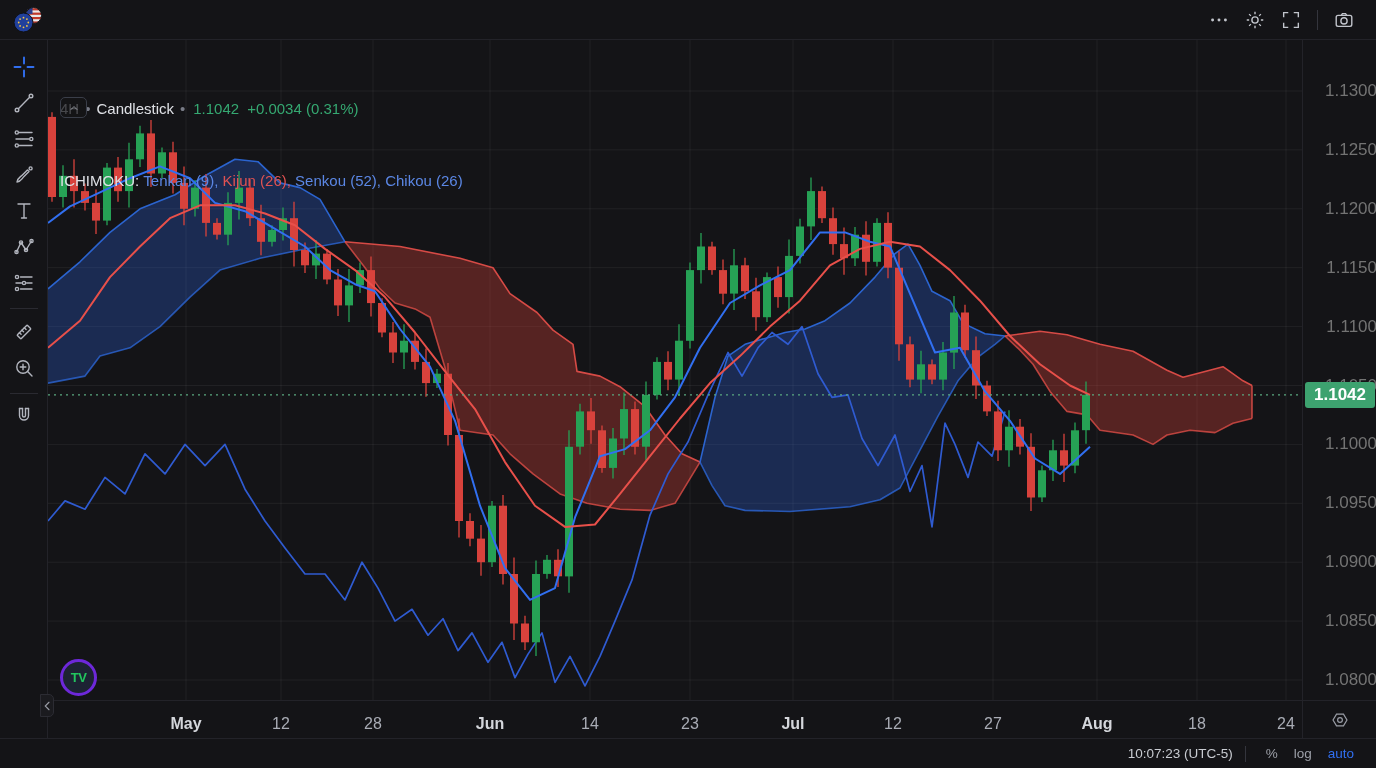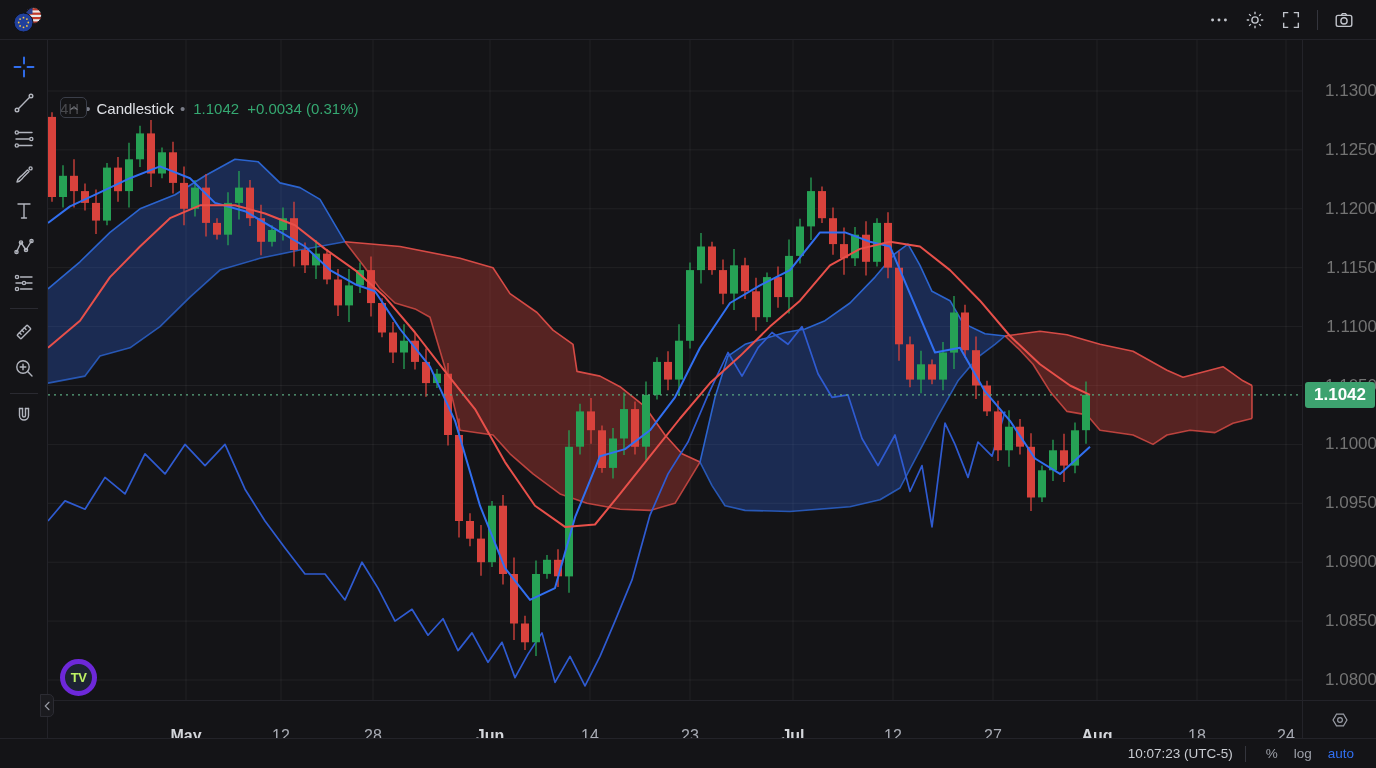--- a/index.html
+++ b/index.html
@@ -46,22 +46,22 @@
   .lrow .grn { color:#35a871; padding-left:2px; }
   .lrow .space { width:6px; }
   #legend-toggle {
     position:absolute; left:12px; top:57px; width:27px; height:21px; z-index:10;
     border:1px solid #3a3e49; border-radius:5px; background:rgba(20,20,23,.75);
     display:flex; align-items:center; justify-content:center; cursor:pointer;
   }
   #legend-toggle svg { stroke:#9a9da6; fill:none; stroke-width:1.6; stroke-linecap:round; }
   #tv-logo {
     position:absolute; left:12px; top:619px; width:37px; height:37px; border-radius:50%;
-    background:#1d2333; border:5px solid #6d28d9; z-index:9; display:flex;
-    align-items:center; justify-content:center; color:#bef264; font-weight:800;
+    background:#1d2333; border:3px solid #6d28d9; z-index:9; display:flex;
+    align-items:center; justify-content:center; color:#22c55e; font-weight:800;
     font-size:13px; letter-spacing:-.5px; cursor:pointer;
   }
   #panel-collapse {
     position:absolute; left:40px; top:694px; width:14px; height:23px; z-index:25;
     background:#1b1b1f; border:1px solid #2c2c33; border-radius:0 5px 5px 0;
     display:flex; align-items:center; justify-content:center; cursor:pointer;
   }
   #panel-collapse svg { stroke:#9a9da6; fill:none; stroke-width:1.5; stroke-linecap:round; }
   
   #price-axis {
@@ -73,21 +73,21 @@
   #price-label {
     position:absolute; left:2px; width:70px; height:26px; border-radius:3px;
     display:flex; align-items:center; justify-content:center;
     font-size:17px; font-weight:600; color:#ffffff; z-index:5;
   }
   
   #time-axis {
     position:absolute; left:48px; top:700px; width:1254px; height:38px;
     border-top:1px solid #232329; background:#141417; cursor:ew-resize;
   }
-  .ttick { position:absolute; top:16px; width:64px; height:38px; line-height:38px;
+  .ttick { position:absolute; top:4px; width:64px; height:38px; line-height:38px;
            text-align:center; font-size:16px; color:#a9acb5; }
   .ttick.month { color:#d4d6db; font-weight:600; }
   #axis-corner {
     position:absolute; left:1302px; top:700px; width:74px; height:38px;
     border-top:1px solid #232329; border-left:1px solid #232329; background:#141417;
     display:flex; align-items:center; justify-content:center;
   }
   #axis-corner svg { stroke:#9a9da6; fill:none; stroke-width:1.3; }
   
   #footer {
@@ -484,20 +484,27 @@
     <div id="legend">
       <div class="lrow">
         <span class="w">4H</span>
         <span class="dim">•</span>
         <span class="w">Candlestick</span>
         <span class="dim">•</span>
         <span class="grn">1.1042</span>
         <span class="space"></span>
         <span class="grn">+0.0034 (0.31%)</span>
       </div>
+      <div class="lrow" id="legend-row2">
+        <span class="w">ICHIMOKU:</span>
+      <span style="color: rgb(91, 135, 229);">&nbsp;Tenkan (9),</span>
+          <span style="color: rgb(224, 82, 82);">&nbsp;Kijun (26),</span>
+          <span style="color: rgb(91, 135, 229);">&nbsp;Senkou (52),</span>
+          <span style="color: rgb(91, 135, 229);">&nbsp;Chikou (26)</span>
+        </div>
     </div>
     <div id="legend-toggle">
       <svg width="16" height="14" viewBox="0 0 24 24">
           <path d="M7 14.5l5-5 5 5"></path>
         </svg>
     </div>
     <div id="tv-logo">TV</div>
   </div>
   <div id="panel-collapse">
     <svg width="9" height="12" viewBox="0 0 12 16">

